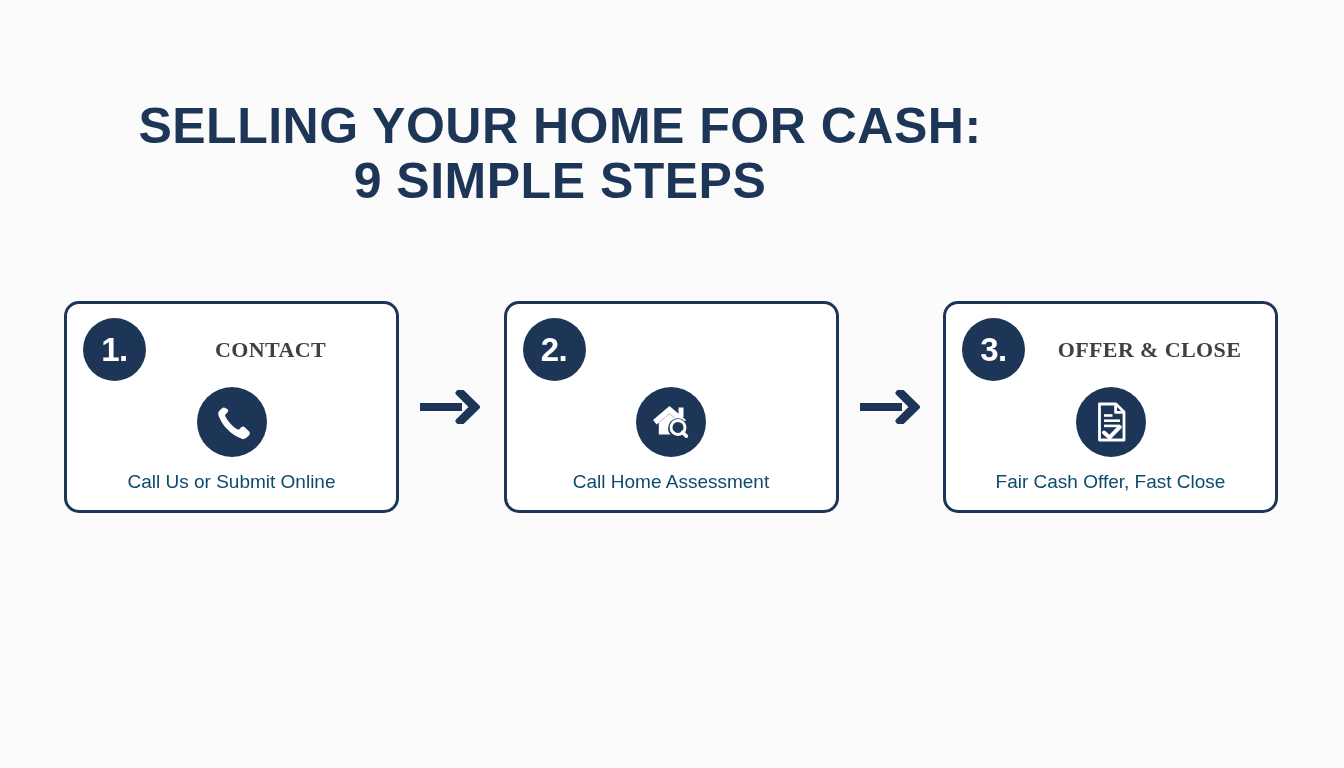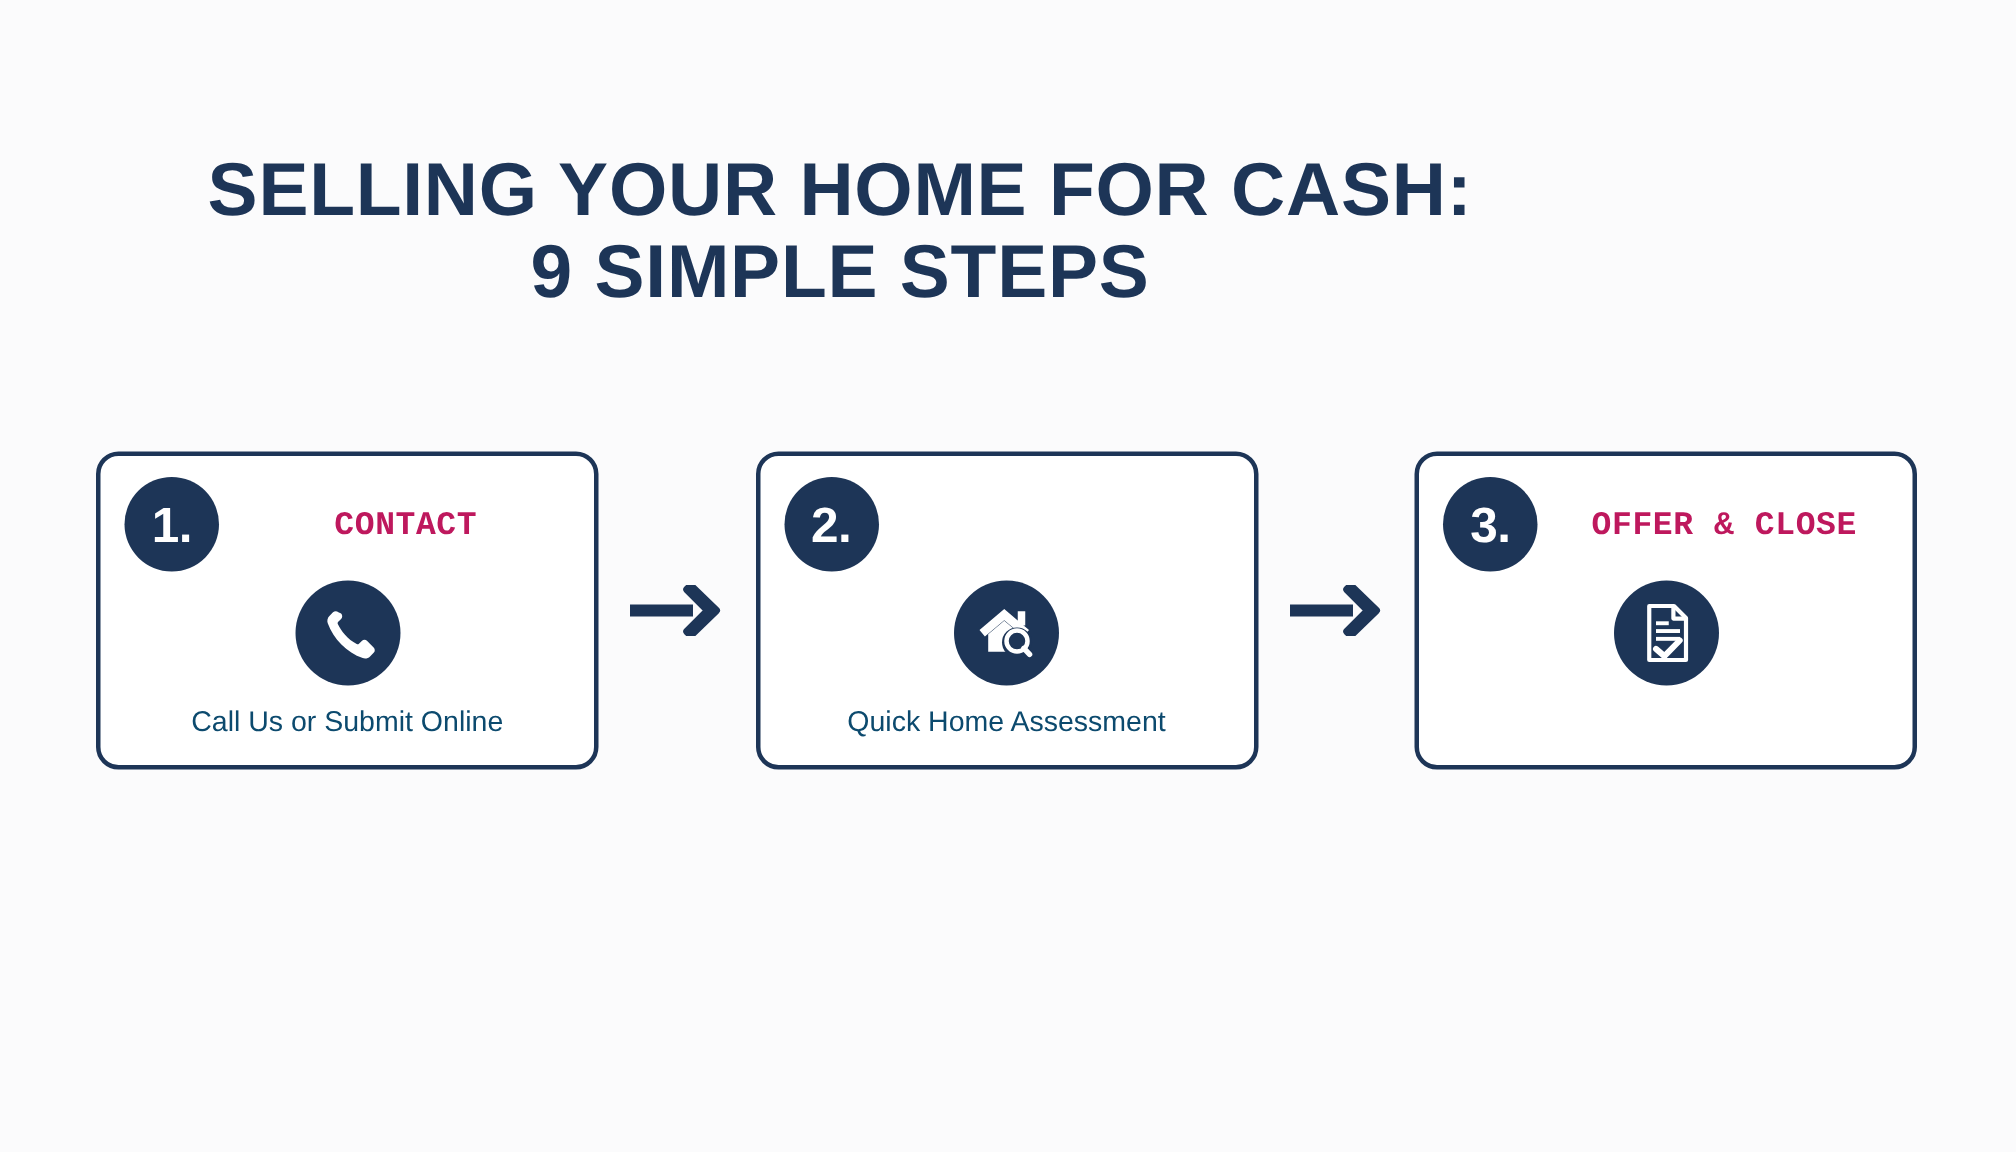--- a/index.html
+++ b/index.html
@@ -82,22 +82,22 @@
   
   .card-heading {
     position: absolute;
     top: 33px;
     left: 88px;
     right: 10px;
     height: 26px;
     display: flex;
     align-items: center;
     justify-content: center;
-    color: #be185d;
-    font-family: Liberation Mono, monospace;
+    color: #404040;
+    font-family: Liberation Serif, serif;
     font-weight: 700;
     font-size: 22px;
     letter-spacing: 0.4px;
     white-space: nowrap;
   }
 
   
   .icon-disc {
     position: absolute;
     top: 83px;
@@ -193,21 +193,21 @@
 
             <path d="M8.8 21.8 L19.5 12.8 L30.2 21.8 L30.2 33.5 L8.8 33.5 Z"></path>
           </g>
 
           <circle cx="28.0" cy="27.3" r="10.0" fill="#1d3557"></circle>
           <circle cx="28.0" cy="26.4" r="7.0" fill="none" stroke="#ffffff" stroke-width="3.0"></circle>
           <line x1="32.6" y1="31.2" x2="36.4" y2="35.2" stroke="#ffffff" stroke-width="3.6" stroke-linecap="round"></line>
         </svg>
       </span>
     </div>
-    <div class="card-caption">Quick Home Assessment</div>
+    <div class="card-caption">Call Home Assessment</div>
   </div>
 
   <div class="arrow">
     <span>
       <svg width="62" height="34" viewBox="0 0 62 34" aria-hidden="true">
         <rect x="0" y="13" width="42" height="8" fill="#1d3557"></rect>
         <path d="M38 3 L40.5 0.5 L57.5 17 L40.5 33.5 L38 31 L52 17 Z" fill="#1d3557" stroke="#1d3557" stroke-width="5" stroke-linejoin="round" stroke-linecap="round"></path>
       </svg>
     </span>
   </div>
@@ -225,15 +225,16 @@
           <path d="M24.6 3.4 L24.6 11.4 L32.6 11.4" fill="none" stroke="#ffffff" stroke-width="2.8" stroke-linejoin="round"></path>
 
           <rect x="13.0" y="13.2" width="8.5" height="2.6" fill="#ffffff"></rect>
           <rect x="13.0" y="18.4" width="16.0" height="2.6" fill="#ffffff"></rect>
           <rect x="13.0" y="23.6" width="16.0" height="2.6" fill="#ffffff"></rect>
 
           <path d="M13.0 31.6 L18.6 36.4 L28.8 26.0" fill="none" stroke="#ffffff" stroke-width="4.0" stroke-linecap="round" stroke-linejoin="round"></path>
         </svg>
       </span>
     </div>
+    <div class="card-caption">Fair Cash Offer, Fast Close</div>
   </div>
 
 </div>
 
 </body></html>

